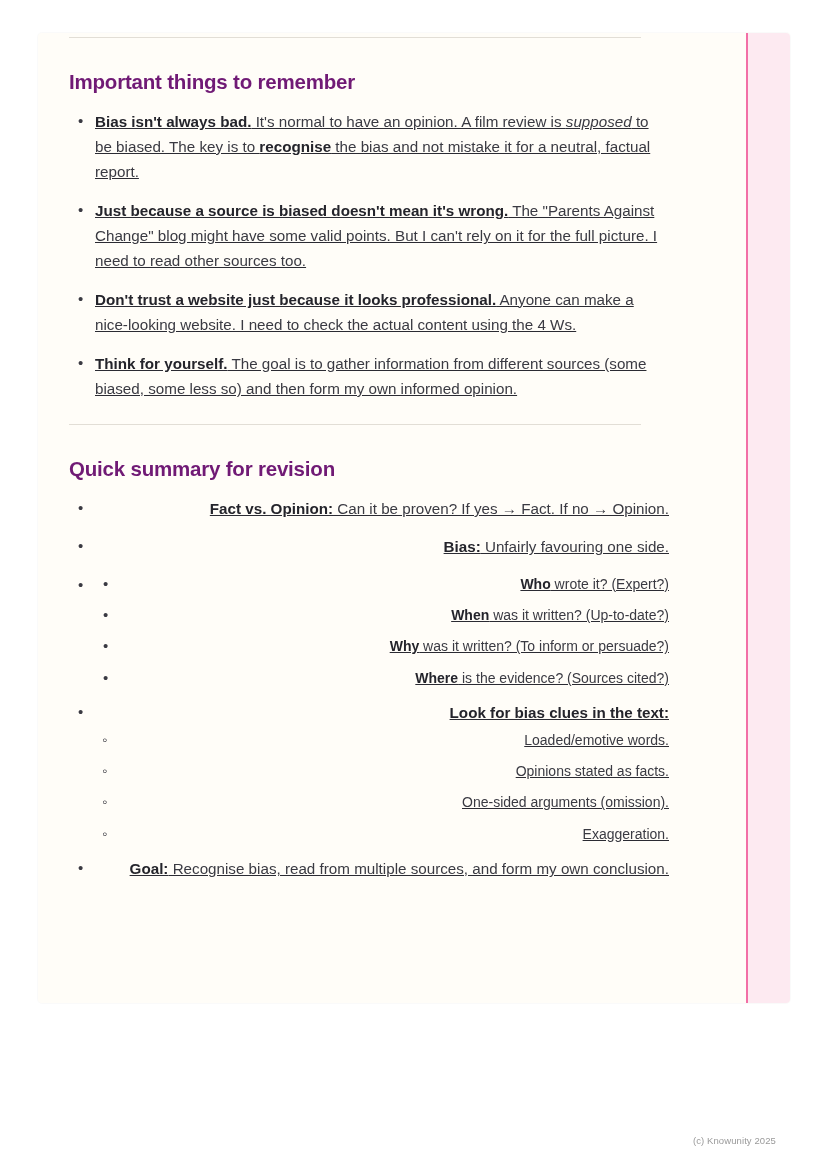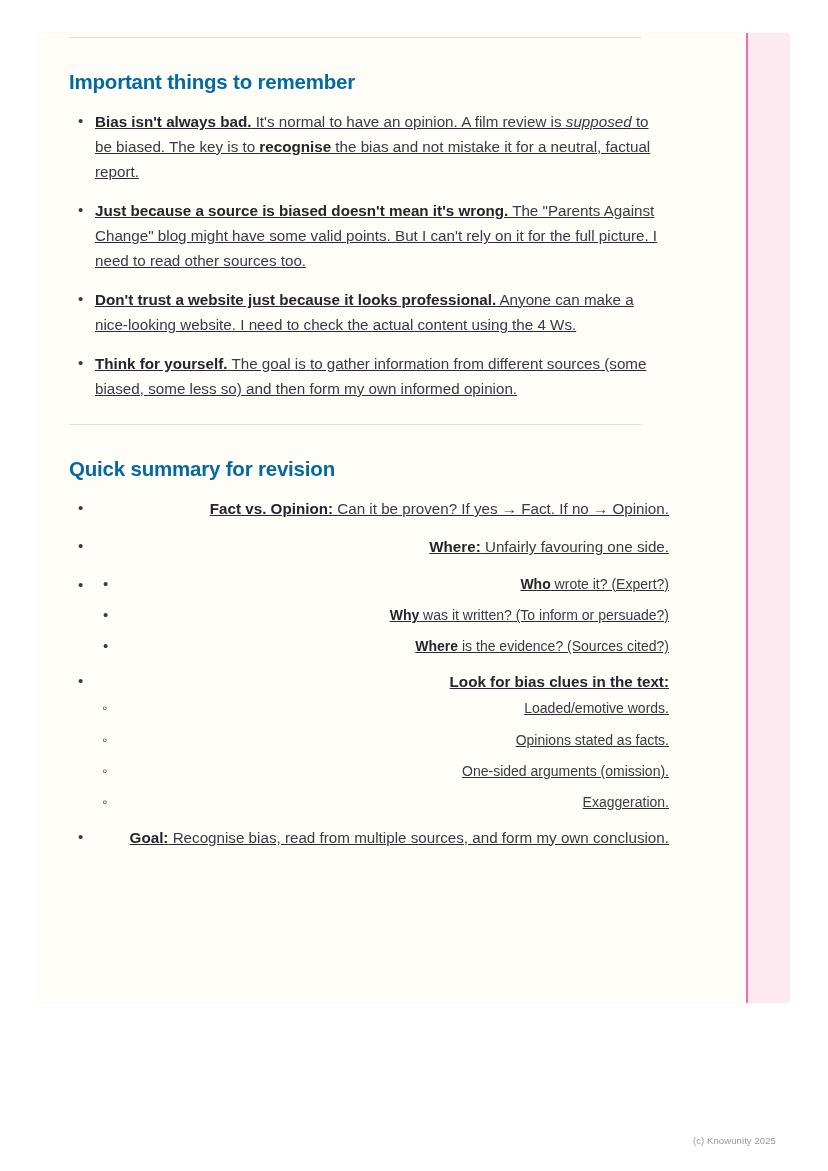--- a/index.html
+++ b/index.html
@@ -52,21 +52,21 @@
     width: 572px;
   }
   .rule-mid {
     margin-top: 23px;
     margin-bottom: 0;
     width: 572px;
   }
   h2.section-title {
     font-size: 20.5px;
     line-height: 1.2;
-    color: #0369a1;
+    color: #701a75;
     font-weight: bold;
     margin: 32px 0 14px 0;
     letter-spacing: -0.2px;
   }
   ul.lvl1 {
     list-style: none;
     margin: 0;
     padding: 0;
     text-decoration: underline;
   }
@@ -158,29 +158,32 @@
 
     <div class="rule rule-mid"></div>
 
     <h2 class="section-title">Quick summary for revision</h2>
 
     <ul class="lvl1 summary-list">
       <li>
         <b>Fact vs. Opinion:</b><span> Can it be proven? If yes → Fact. If no → Opinion.</span>
       </li>
       <li>
-        <b>Where:</b><span> Unfairly favouring one side.</span>
+        <b>Bias:</b><span> Unfairly favouring one side.</span>
       </li>
       <li class="has-sub">
         <span></span>
         <ul class="lvl2">
           <li class="disc">
             <b>Who</b><span> wrote it? (Expert?)</span>
           </li>
           <li class="disc">
+            <b>When</b><span> was it written? (Up-to-date?)</span>
+          </li>
+          <li class="disc">
             <b>Why</b><span> was it written? (To inform or persuade?)</span>
           </li>
           <li class="disc">
             <b>Where</b><span> is the evidence? (Sources cited?)</span>
           </li>
         </ul>
       </li>
       <li class="has-sub">
         <b>Look for bias clues in the text:</b><span></span>
         <ul class="lvl2">

